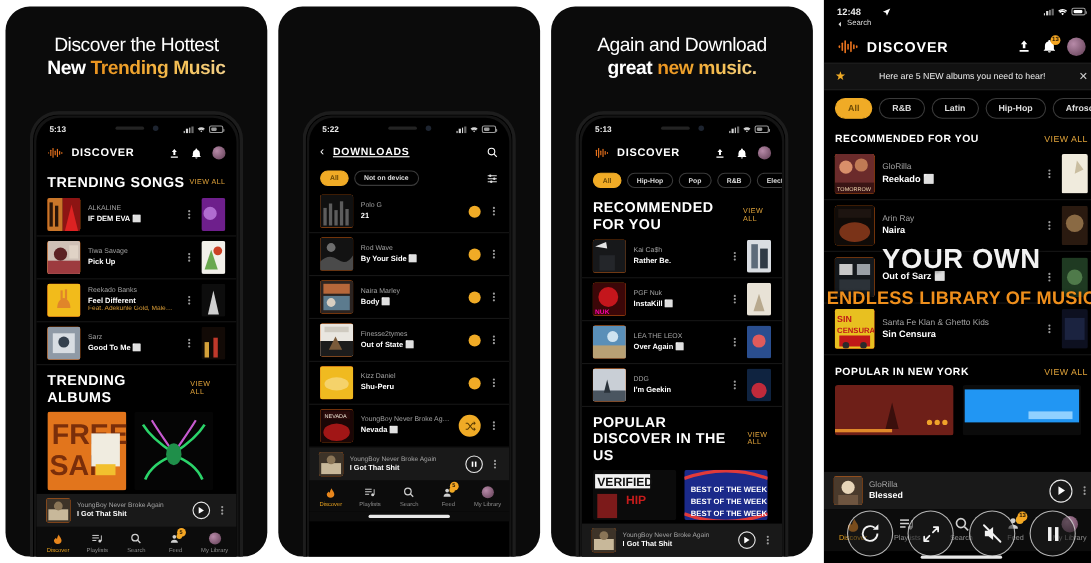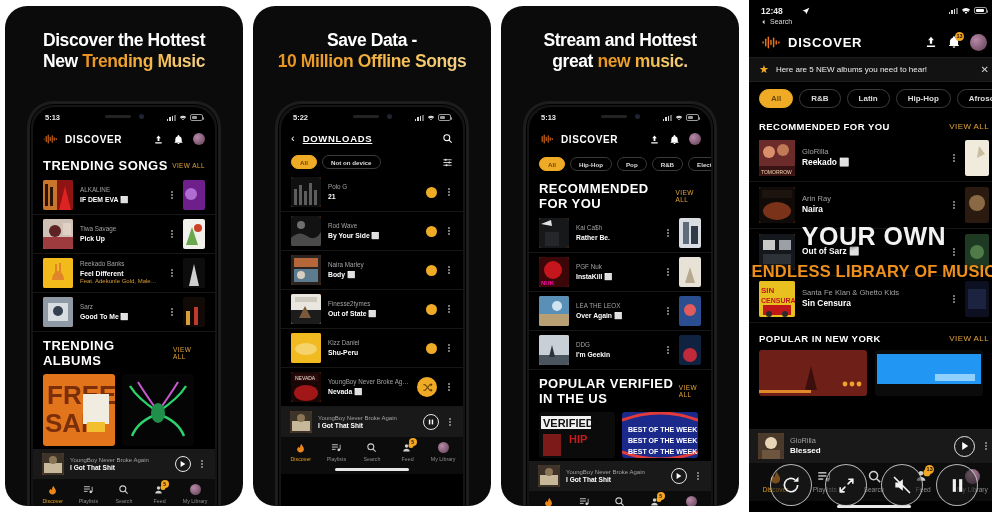--- a/index.html
+++ b/index.html
@@ -8,21 +8,21 @@
   .stage { position:relative; width:992px; height:512px; background:#fff; display:flex; gap:10px; }
 
   
   .card { position:relative; background:#0b0b0b; border-radius:22px; overflow:hidden; flex:0 0 auto; }
   .card1,.card2,.card3 { width:238px; height:500px; margin-top:6px; }
   .card1 { margin-left:5px; }
   .card4 { width:250px; height:512px; margin-top:0; border-radius:0; background:#000; }
 
   
   .promo { text-align:center; padding:24px 10px 0; }
-  .promo .l1 { color:#ffffff; font-size:17.5px; font-weight:bold; letter-spacing:-0.4px; line-height:1.22; }
+  .promo .l1 { color:#ffffff; font-size:17.5px; font-weight:normal; letter-spacing:-0.4px; line-height:1.22; }
   .promo .l2 { font-size:17.5px; font-weight:bold; letter-spacing:-0.4px; line-height:1.22; color:#fff; }
   .hl { background:linear-gradient(95deg,#e8911f 0%,#f0a52e 35%,#f6c45c 70%,#f3d08a 100%);
         -webkit-background-clip:text; background-clip:text; color:transparent; }
 
   
   .phone { position:absolute; left:22px; top:95px; width:194px; height:420px;
            background:#141414; border-radius:26px 26px 0 0; border:3px solid #1d1d1d;
            border-bottom:none; overflow:hidden; box-shadow:0 0 0 1px #000 inset; }
   .screen { position:absolute; inset:3px 3px 0 3px; background:#000; border-radius:22px 22px 0 0;
             overflow:hidden; }
@@ -117,21 +117,21 @@
   .p4 { position:absolute; inset:0; display:flex; flex-direction:column; background:#000; }
   .p4 .statusbar { height:18px; font-size:8.5px; padding-top:3px; }
   .p4-search { color:#dcdcdc; font-size:7px; padding:0 12px 2px; display:flex; align-items:center; gap:3px; }
   .p4 .apphdr { height:30px; padding:0 12px; }
   .p4 .apptitle { font-size:13px; letter-spacing:0.8px; }
   .p4 .logo-wave { width:21px; height:15px; }
   .p4 .ic { width:14px; height:14px; }
   .p4 .avatar { width:17px; height:17px; }
   .banner { display:flex; align-items:center; gap:7px; padding:5px 10px; background:#121212;
             border-top:1px solid #1e1e1e; border-bottom:1px solid #1e1e1e; }
-  .banner .txt { flex:1; color:#ededed; font-size:8px; }
+  .banner .txt { flex:1; color:#ededed; font-size:8px;text-align:center; }
   .p4 .chips { padding:7px 10px; gap:6px; }
   .p4 .chip { font-size:8px; padding:4px 11px; }
   .p4 .sechdr .t { font-size:9.5px; }
   .p4 .sechdr .v { font-size:8px; }
   .p4 .row { padding:5px 10px; }
   .p4 .art { width:36px; height:36px; }
   .p4 .artist { font-size:7.6px; }
   .p4 .title { font-size:8.4px; }
   .p4 .peek { width:24px; height:36px; }
   .p4 .mini .art { width:26px; height:26px; }
@@ -441,24 +441,20 @@
             </div>
         </div>
         <div class="homebar">
             <i></i>
           </div>
       </div>
     </div>
   </div>
 
   <div class="card card2">
-    <div class="promo">
-      <div class="l1">Save Data -</div>
-      <div class="l2"><span class="hl">10 Million Offline Songs</span></div>
-    </div>
 
     <div class="phone">
       <div class="screen">
         <div class="notch">
             <i></i>
             <b></b>
           </div>
         <div class="statusbar">
           <span>5:22</span>
           <span class="sb-right">
@@ -721,21 +717,21 @@
         </div>
         <div class="homebar">
             <i></i>
           </div>
       </div>
     </div>
   </div>
 
   <div class="card card3">
     <div class="promo">
-      <div class="l1">Stream and Hottest</div>
+      <div class="l1">Again and Download</div>
       <div class="l2"><span>great </span><span class="hl">new music.</span></div>
     </div>
 
     <div class="phone">
       <div class="screen">
         <div class="notch">
             <i></i>
             <b></b>
           </div>
         <div class="statusbar">
@@ -887,21 +883,21 @@
             </div>
           <div class="peek">
               <svg class="artw" viewBox="0 0 22 30">
                 <rect width="22" height="30" fill="#0f2340"></rect>
                 <circle cx="11" cy="20" r="7" fill="#c02a3a"></circle>
               </svg>
             </div>
         </div>
 
         <div class="sechdr">
-          <span class="t">POPULAR VERIFIED IN THE US</span>
+          <span class="t">POPULAR DISCOVER IN THE US</span>
           <span class="v">VIEW ALL</span>
         </div>
 
         <div class="albums">
           <div class="a" style="width:76px;height:46px">
               <svg class="artw" viewBox="0 0 76 46">
                 <rect width="76" height="46" fill="#0b0b0b"></rect>
                 <rect x="2" y="4" width="50" height="13" fill="#f2f2f2"></rect>
                 <text x="4" y="15" font-size="11" font-weight="bold" fill="#111" font-family="Liberation Sans">VERIFIED</text>
                 <text x="30" y="31" font-size="11" font-weight="bold" fill="#c81c1c" font-family="Liberation Sans">HIP</text>

